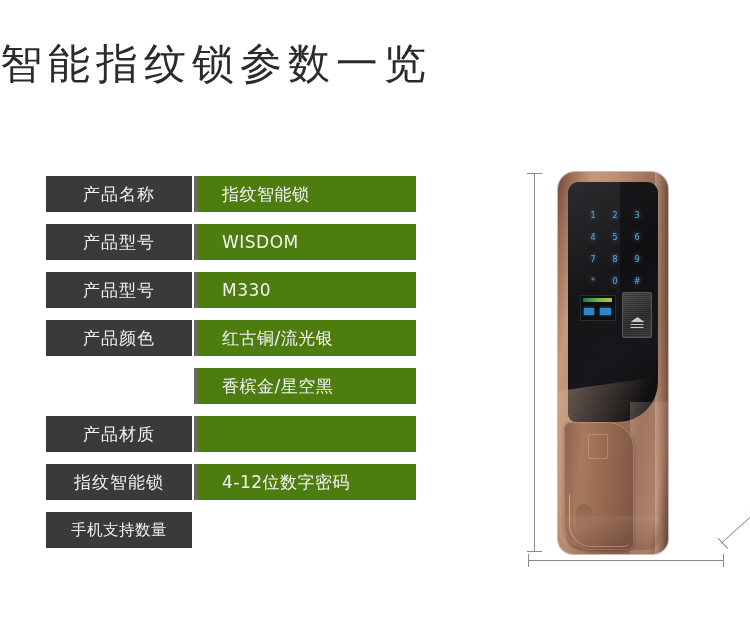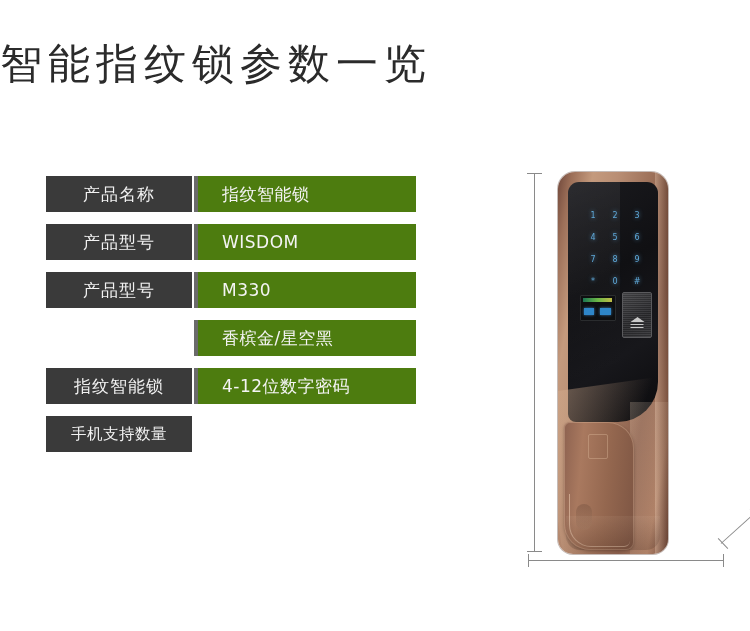--- a/index.html
+++ b/index.html
@@ -400,27 +400,37 @@
       <div class="spec-sep"></div>
       <div class="spec-value">WISDOM</div>
     </div>
 
     <div class="spec-row">
       <div class="spec-label">产品型号</div>
       <div class="spec-sep"></div>
       <div class="spec-value">M330</div>
     </div>
 
+    <div class="spec-row">
+      <div class="spec-label">产品颜色</div>
+      <div class="spec-sep"></div>
+      <div class="spec-value">红古铜/流光银</div>
+    </div>
 
     <div class="spec-row">
       <div class="spec-label is-blank"></div>
       <div class="spec-sep"></div>
       <div class="spec-value">香槟金/星空黑</div>
     </div>
 
+    <div class="spec-row">
+      <div class="spec-label">产品材质</div>
+      <div class="spec-sep"></div>
+      <div class="spec-value"></div>
+    </div>
 
     <div class="spec-row">
       <div class="spec-label">指纹智能锁</div>
       <div class="spec-sep"></div>
       <div class="spec-value">4-12位数字密码</div>
     </div>
 
     <div class="spec-row">
       <div class="spec-label wide-label">手机支持数量</div>
       <div class="spec-sep"></div>

